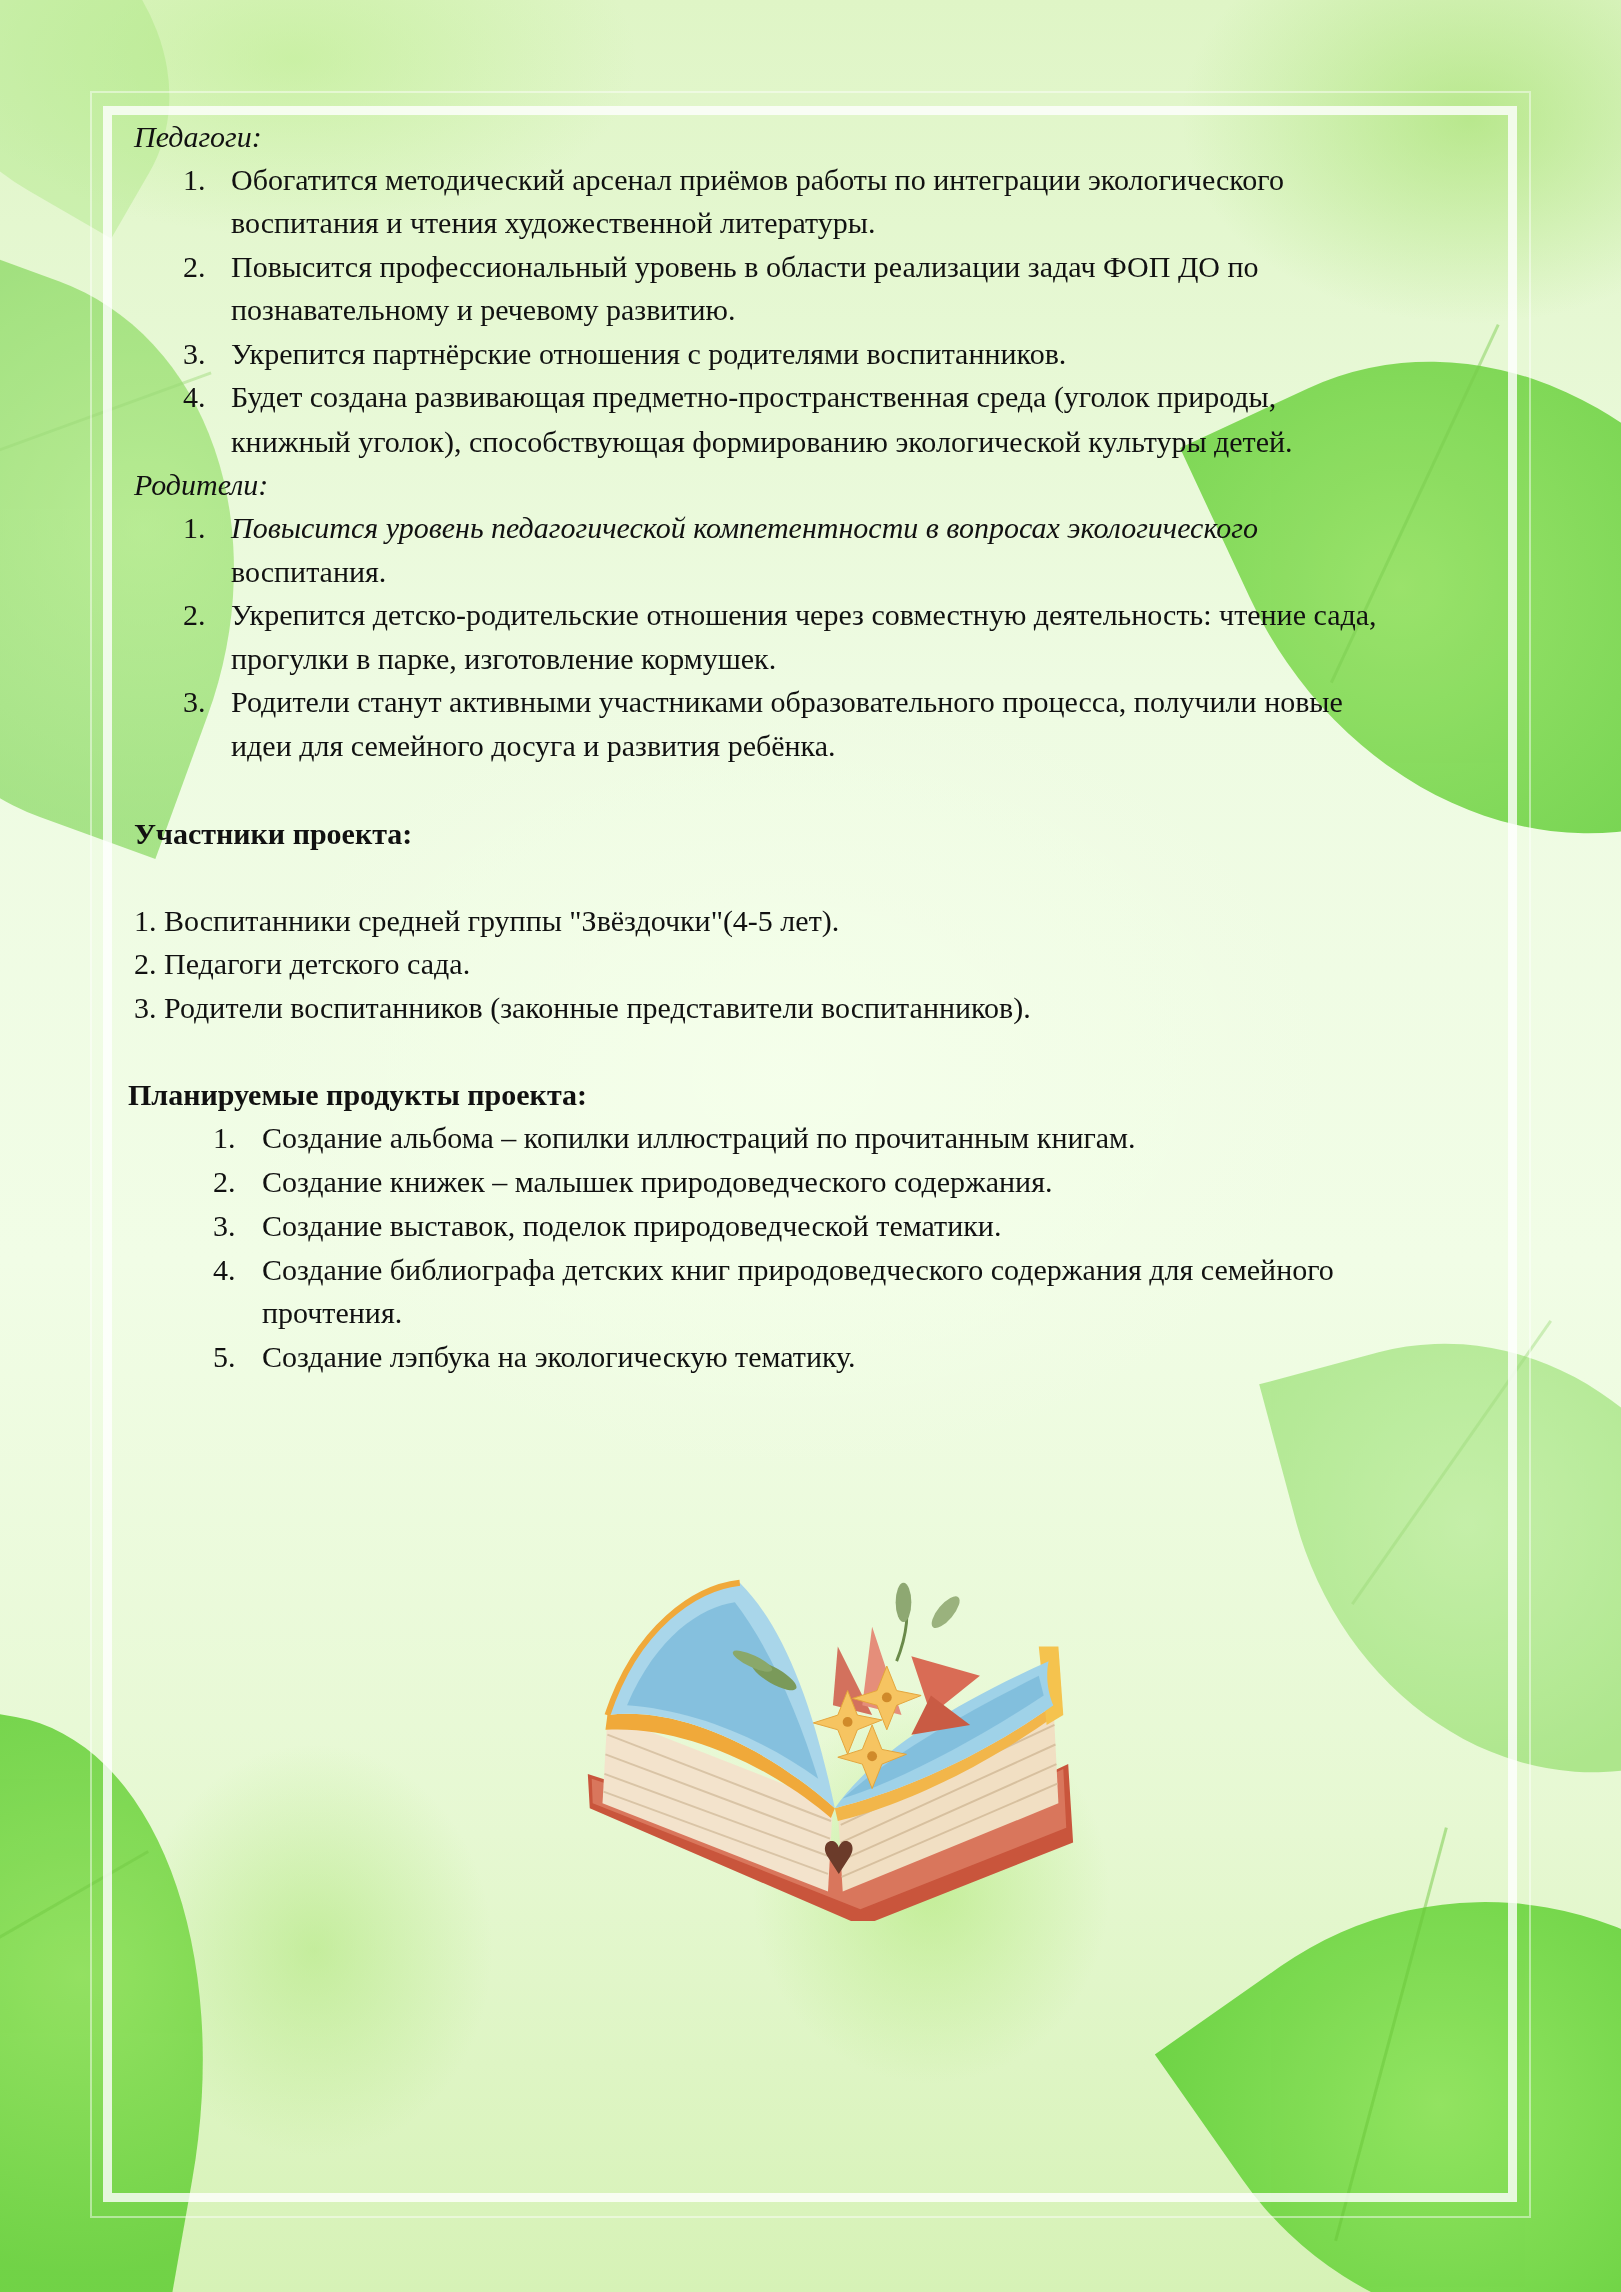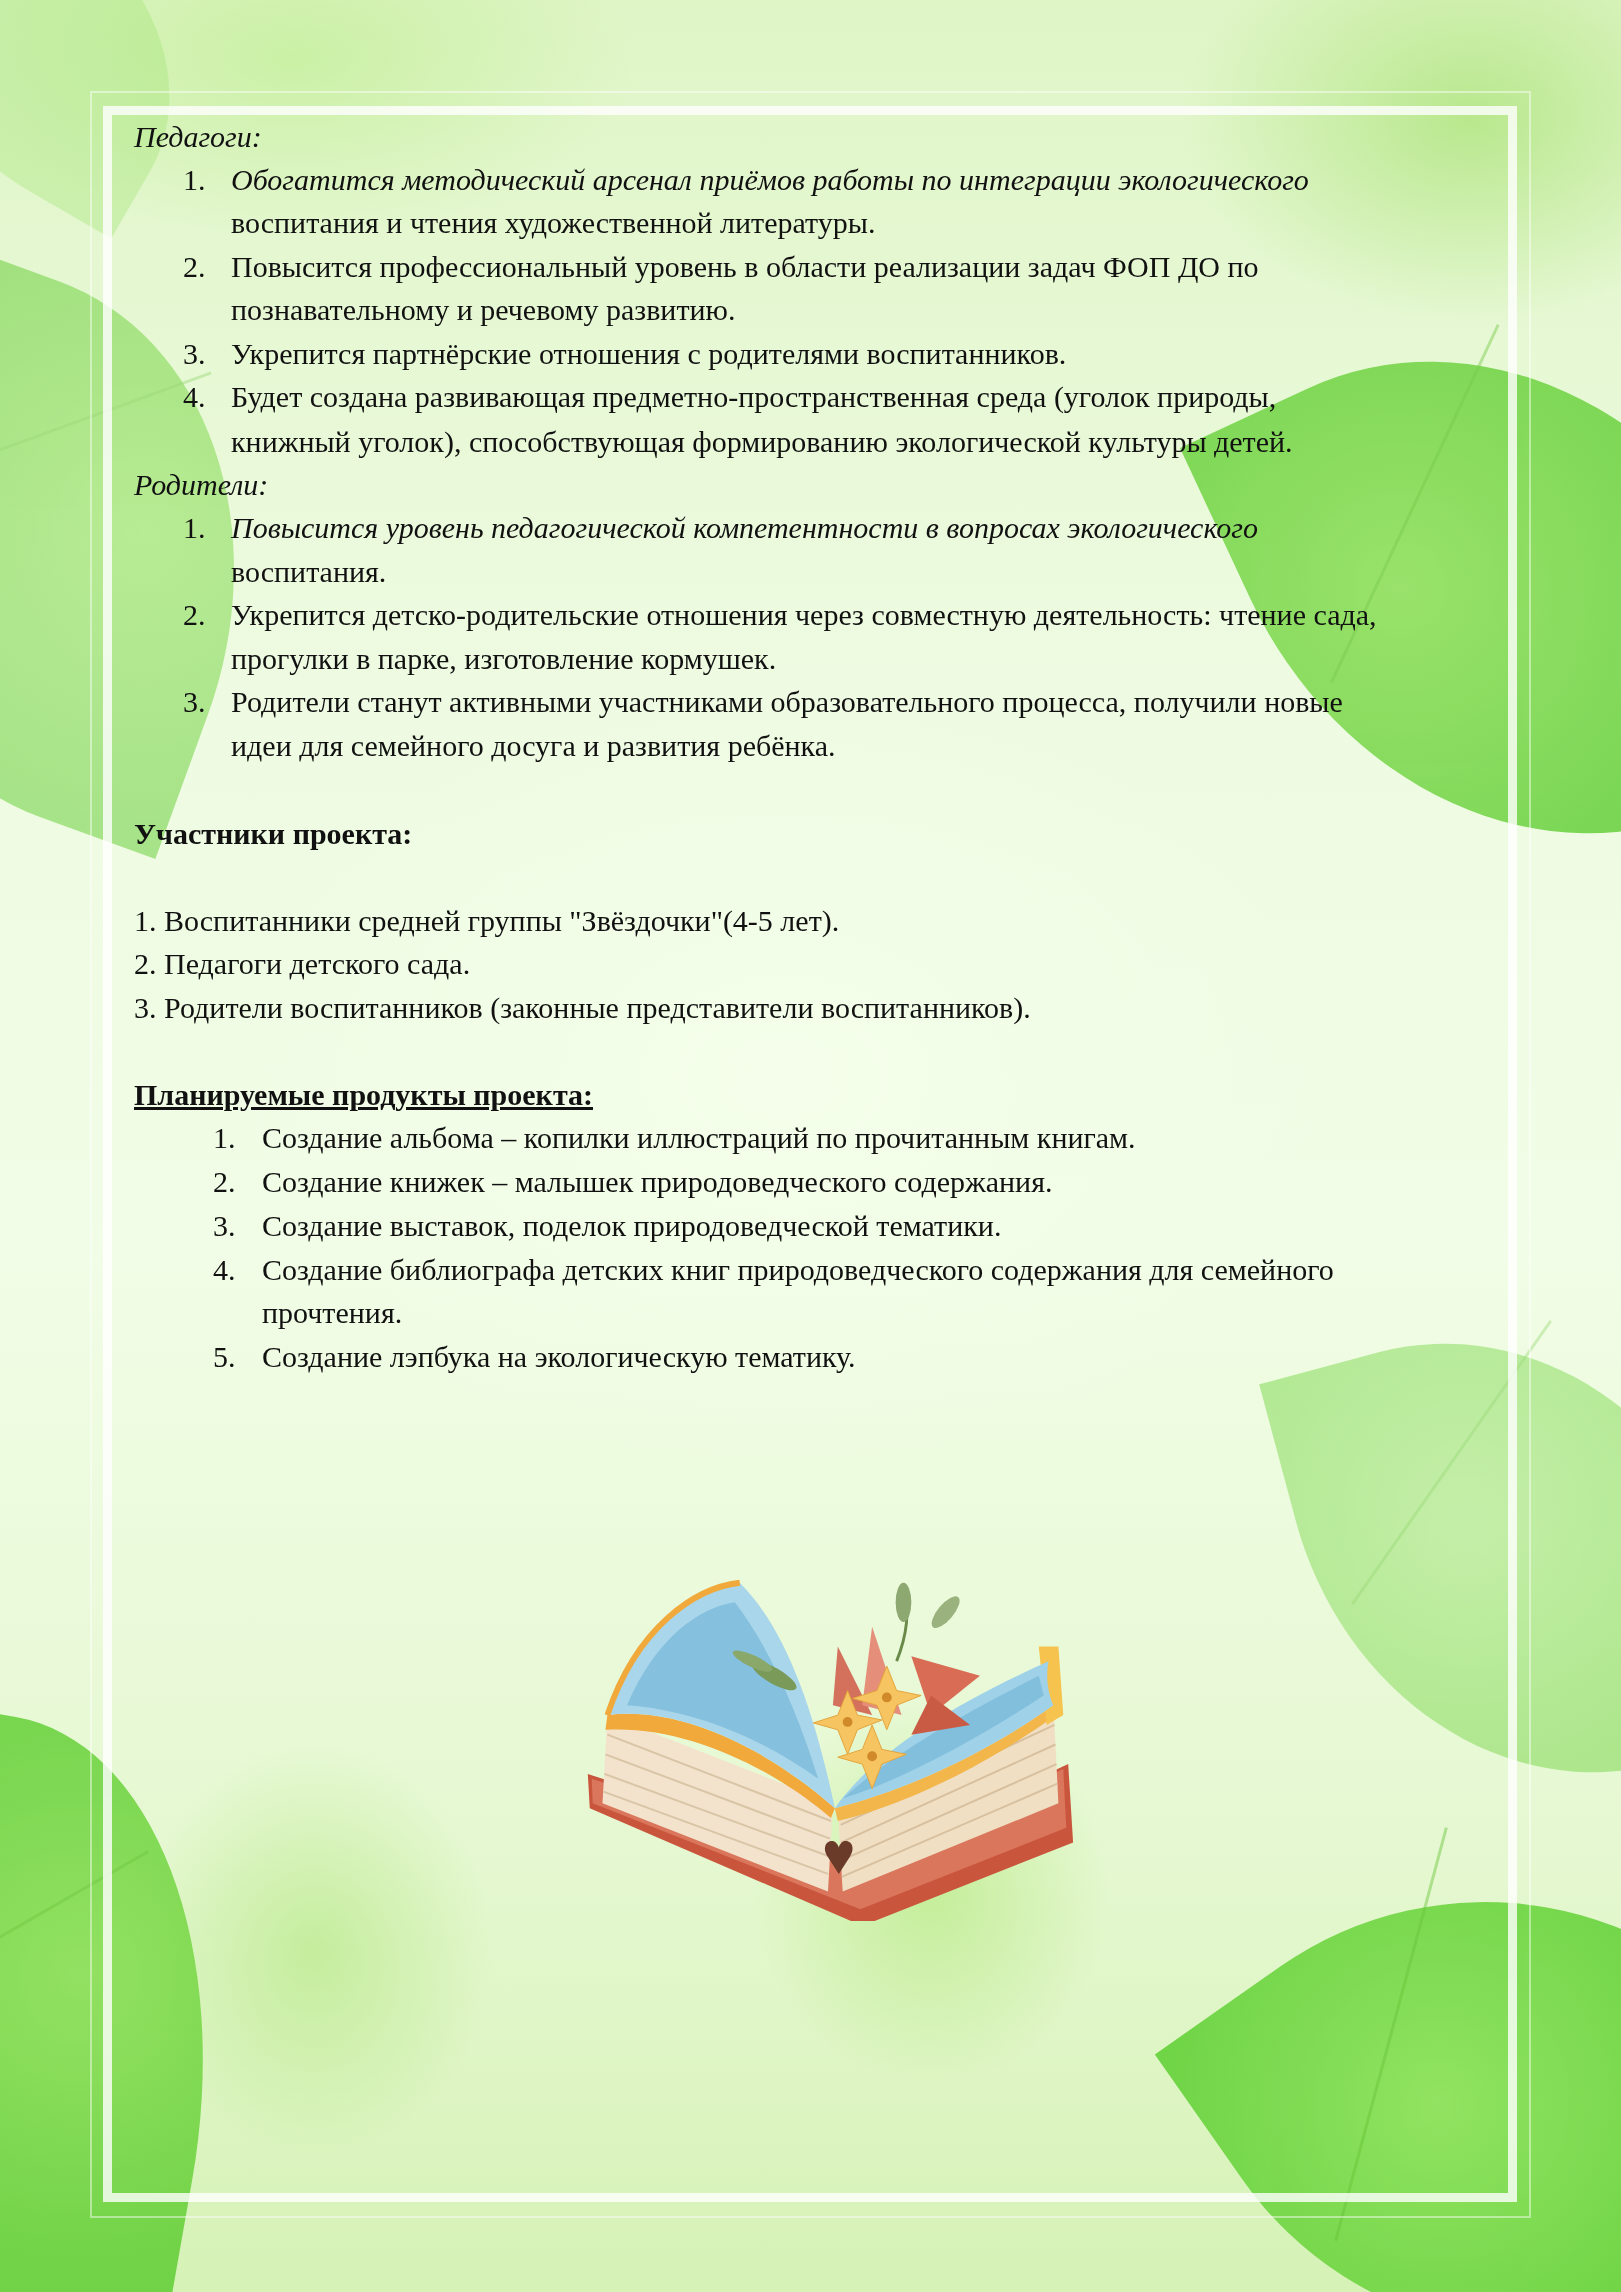--- a/index.html
+++ b/index.html
@@ -53,21 +53,21 @@
   <div class="frame-outer"></div>
   <div class="frame-inner"></div>
 </div>
 
 <div class="content">
 
   <div class="line italic" style="left:134px;top:115px;">Педагоги:</div>
 
   <div>
     <span class="num" style="left:183px;top:158px;">1.</span>
-    <span class="line" style="left:231px;top:158px;font-style:italic;">Обогатится методический арсенал приёмов работы по интеграции экологического</span>
+    <span class="line" style="left:231px;top:158px;">Обогатится методический арсенал приёмов работы по интеграции экологического</span>
     <span class="line" style="left:231px;top:201px;">воспитания и чтения художественной литературы.</span>
   </div>
   <div>
     <span class="num" style="left:183px;top:245px;">2.</span>
     <span class="line" style="left:231px;top:245px;">Повысится профессиональный уровень в области реализации задач ФОП ДО по</span>
     <span class="line" style="left:231px;top:288px;font-family:Liberation Serif, serif;">познавательному и речевому развитию.</span>
   </div>
   <div>
     <span class="num" style="left:183px;top:332px;">3.</span>
     <span class="line" style="left:231px;top:332px;">Укрепится партнёрские отношения с родителями воспитанников.</span>
@@ -94,21 +94,21 @@
     <span class="num" style="left:183px;top:680px;">3.</span>
     <span class="line" style="left:231px;top:680px;">Родители станут активными участниками образовательного процесса, получили новые</span>
     <span class="line" style="left:231px;top:724px;">идеи для семейного досуга и развития ребёнка.</span>
   </div>
 
   <div class="line bold" style="left:134px;top:812px;">Участники проекта:</div>
   <div class="line" style="left:134px;top:899px;">1. Воспитанники средней группы "Звёздочки"(4-5 лет).</div>
   <div class="line" style="left:134px;top:942px;">2.  Педагоги детского сада.</div>
   <div class="line" style="left:134px;top:986px;">3. Родители воспитанников (законные представители воспитанников).</div>
 
-  <div class="line bold" style="left:134px;top:1073px;text-decoration:underline;">Планируемые продукты проекта:</div>
+  <div class="line bold" style="left:128px;top:1073px;">Планируемые продукты проекта:</div>
 
   <div>
     <span class="num" style="left:213px;top:1116px;">1.</span>
     <span class="line" style="left:262px;top:1116px;">Создание альбома – копилки иллюстраций по прочитанным книгам.</span>
   </div>
   <div>
     <span class="num" style="left:213px;top:1160px;">2.</span>
     <span class="line" style="left:262px;top:1160px;">Создание книжек – малышек природоведческого содержания.</span>
   </div>
   <div>

